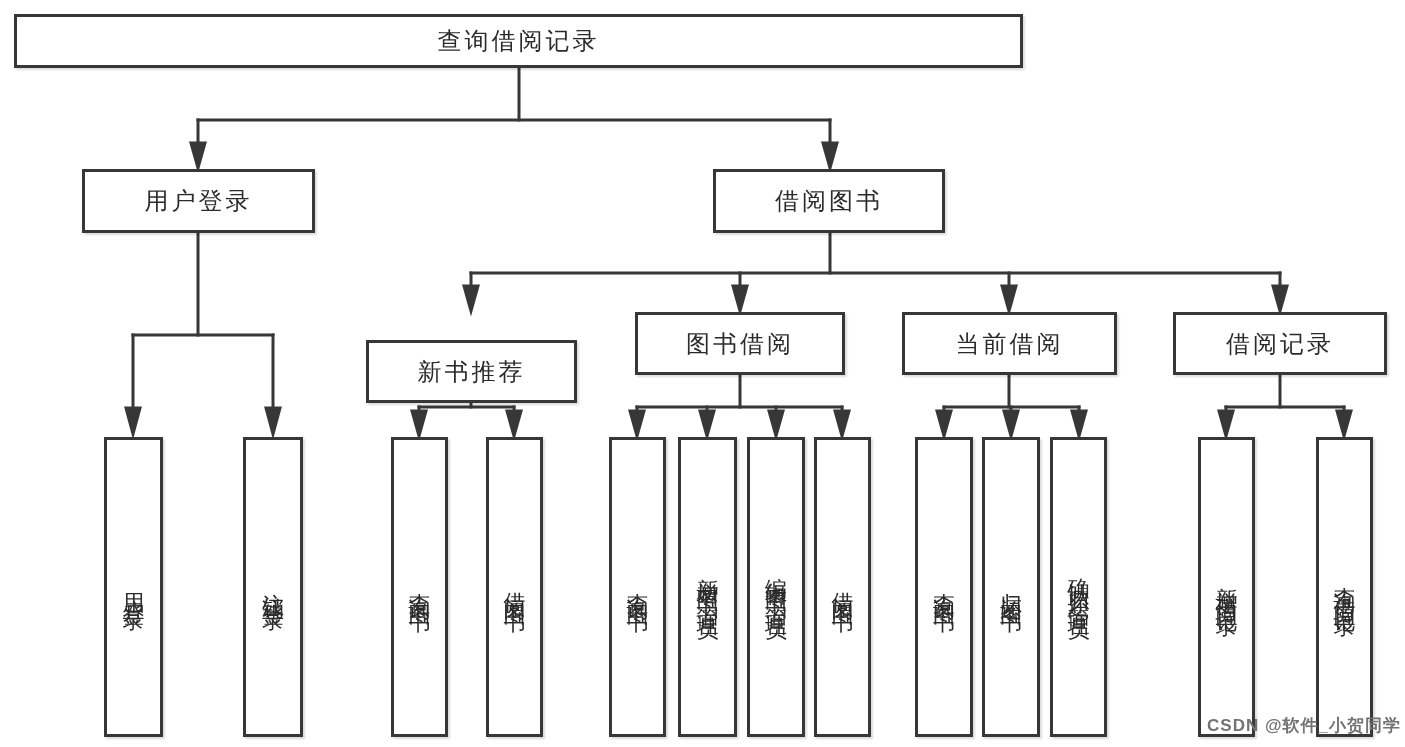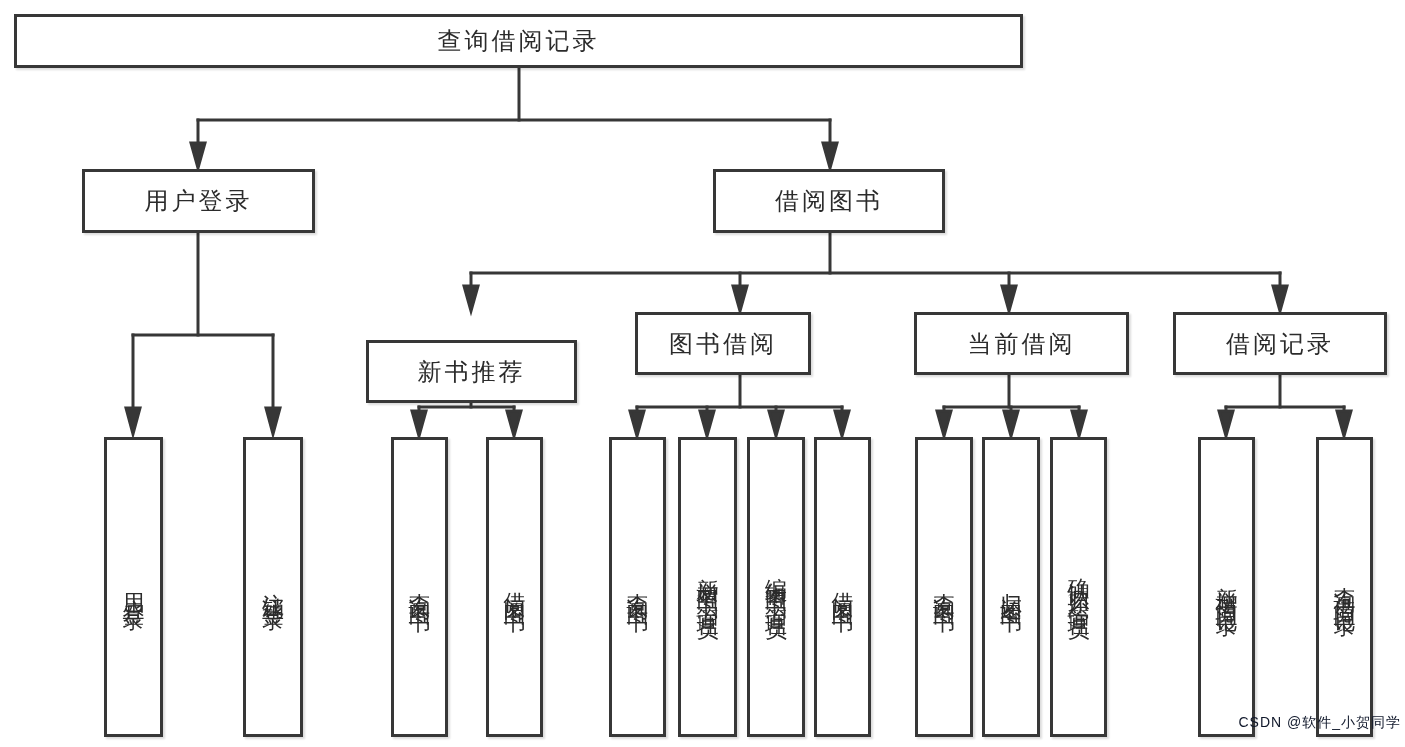--- a/index.html
+++ b/index.html
@@ -29,45 +29,46 @@
     line-height:1;
   }
   
   .n-root{left:14px;top:14px;width:1009px;height:54px;}
   
   .n-user-login{left:82px;top:169px;width:233px;height:64px;}
   .n-book-mgmt{left:713px;top:169px;width:232px;height:64px;}
   
   .n-l3{top:312px;height:63px;}
   .n-new-book{left:366px;width:211px;margin-top:28px;}
-  .n-book-borrow{left:635px;width:176px;}
-  .n-current-borrow{left:902px;width:215px;margin-left:12px;}
+  .n-book-borrow{left:635px;width:210px;}
+  .n-current-borrow{left:902px;width:215px;}
   .n-borrow-records{left:1173px;width:214px;}
   
   .n-leaf{top:437px;height:300px;}
   .leaf-1{left:104px;width:59px;}
   .leaf-2{left:243px;width:60px;}
   .leaf-3{left:391px;width:57px;}
   .leaf-4{left:486px;width:57px;}
   .leaf-5{left:609px;width:57px;}
   .leaf-6{left:678px;width:59px;}
   .leaf-7{left:747px;width:58px;}
   .leaf-8{left:814px;width:57px;}
   .leaf-9{left:915px;width:58px;}
   .leaf-10{left:982px;width:58px;}
   .leaf-11{left:1050px;width:57px;}
   .leaf-12{left:1198px;width:57px;}
   .leaf-13{left:1316px;width:57px;}
   .watermark{
     position:absolute;
     right:4px;top:714px;
-    font-size:14px;
-    color:#0f172a;
+    font-size:17px;
+    color:#737373;
     letter-spacing:1px;
     white-space:nowrap;
+    font-weight:bold;
   }
 </style>
 </head>
 <body>
 
 <div class="canvas">
 
   <svg class="connectors" width="1405" height="747" stroke="#373737" stroke-width="3" stroke-linecap="square" fill="#373737">
 
     <line x1="519" y1="68" x2="519" y2="120"></line>

